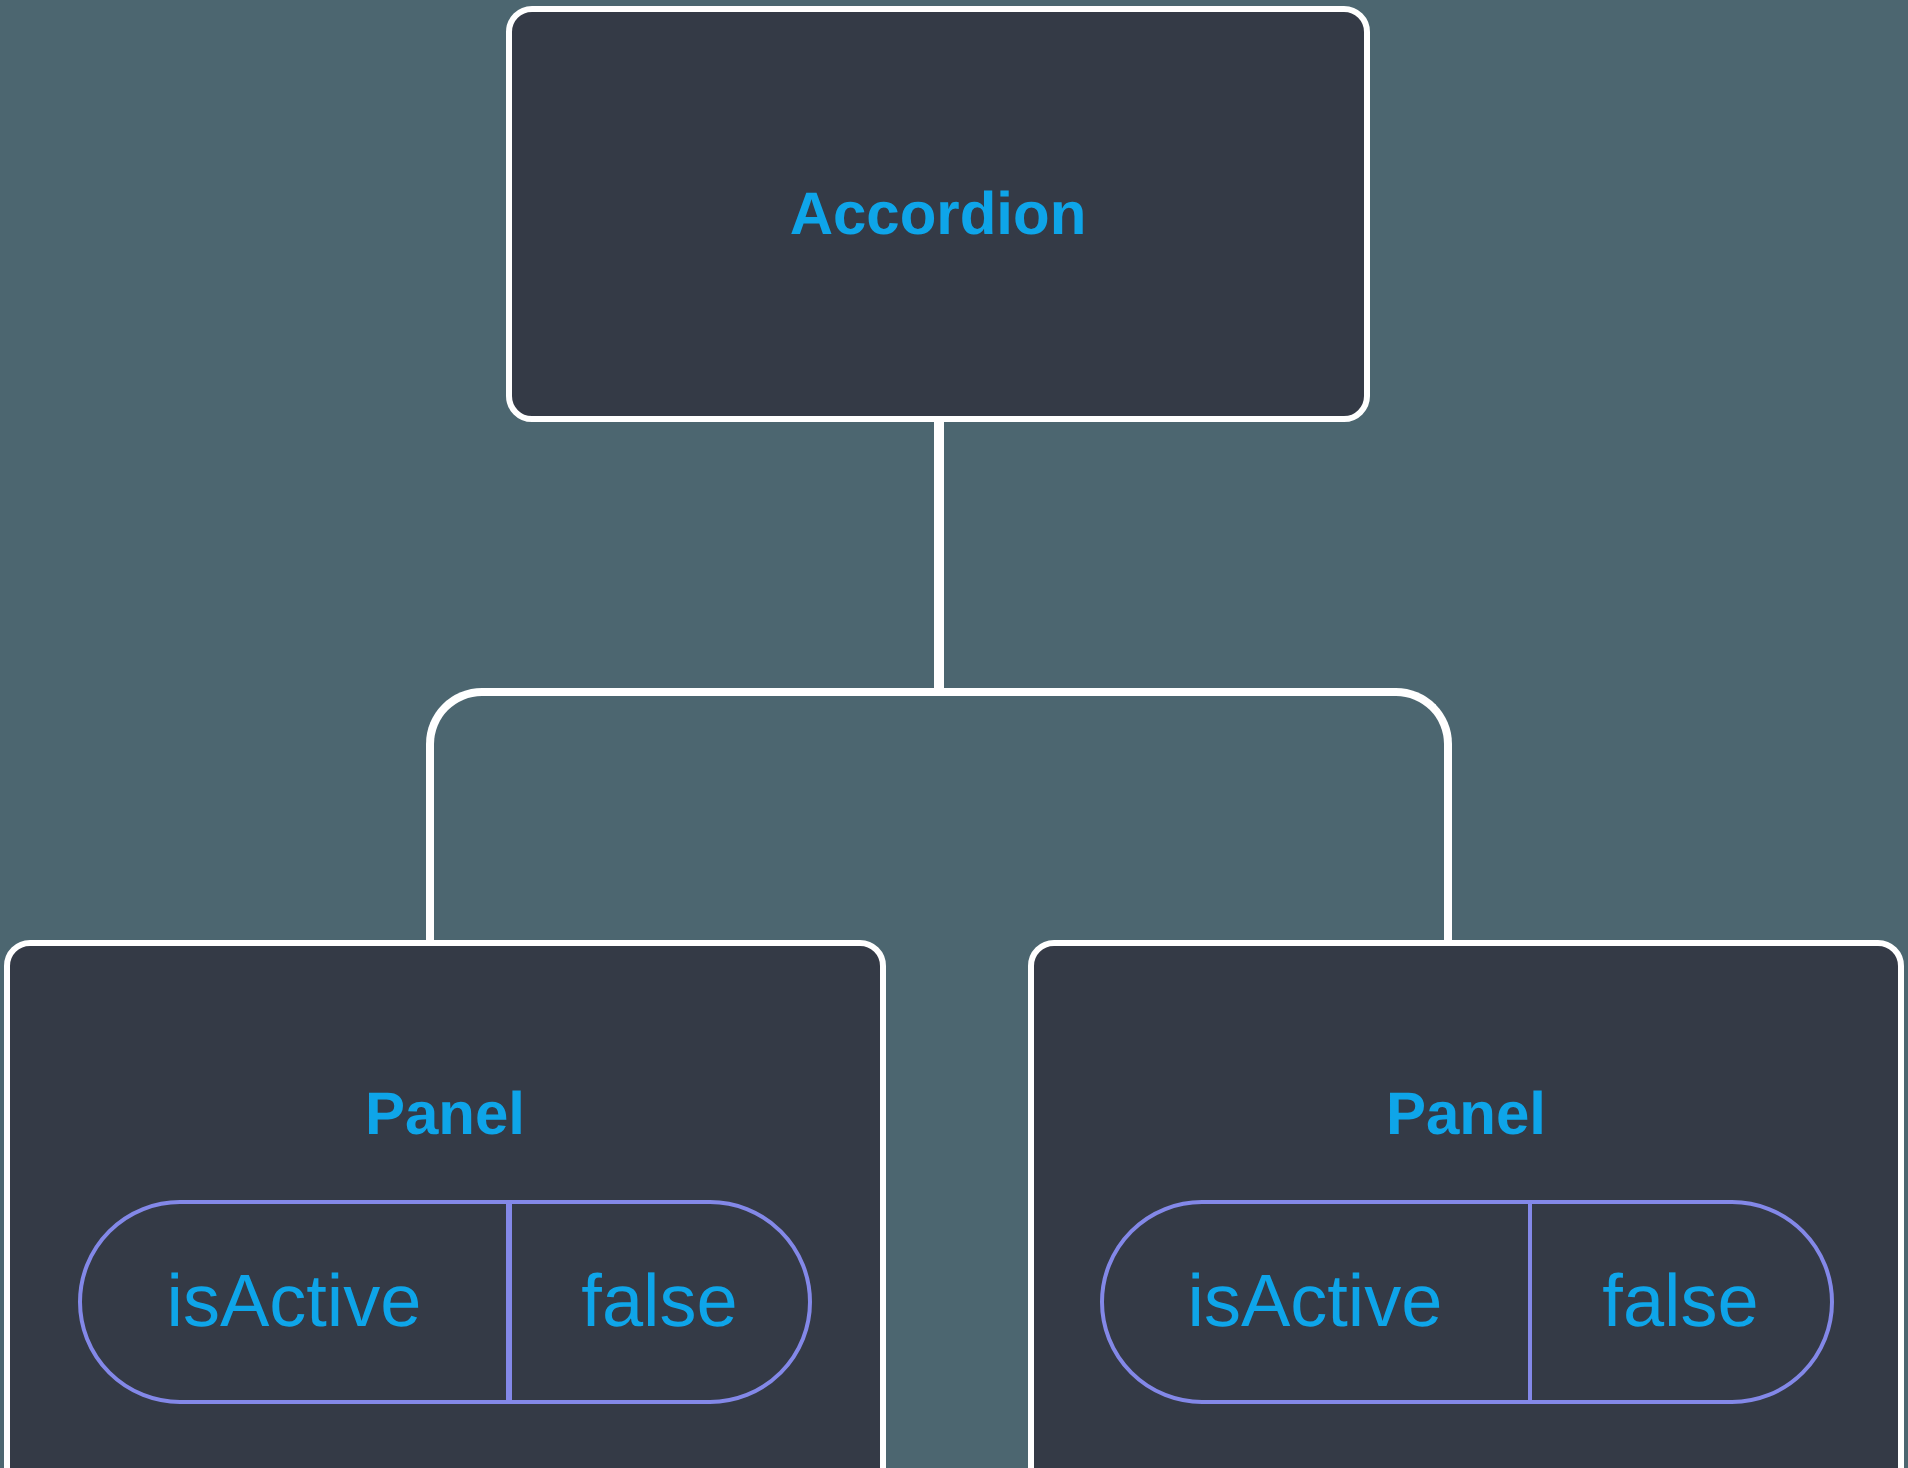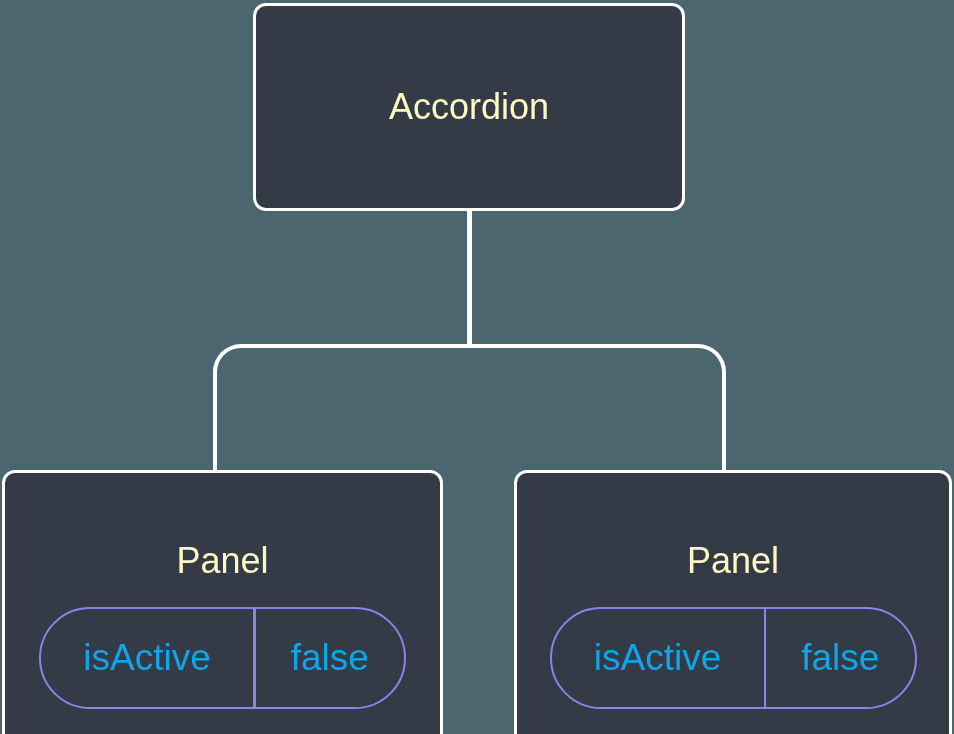--- a/index.html
+++ b/index.html
@@ -24,23 +24,23 @@
   .root-node {
     left: 253px;
     top: 3px;
     width: 432px;
     height: 208px;
     display: flex;
     align-items: center;
     justify-content: center;
   }
   .node-label {
-    color: #fef9c3;
-    font-size: 36px;
-    font-weight: 400;
+    color: #0ea5e9;
+    font-size: 30px;
+    font-weight: 700;
     line-height: 1.1;
   }
   
   .stem {
     position: absolute;
     left: 467px;
     top: 209px;
     width: 5px;
     height: 139px;
     background: #ffffff;

